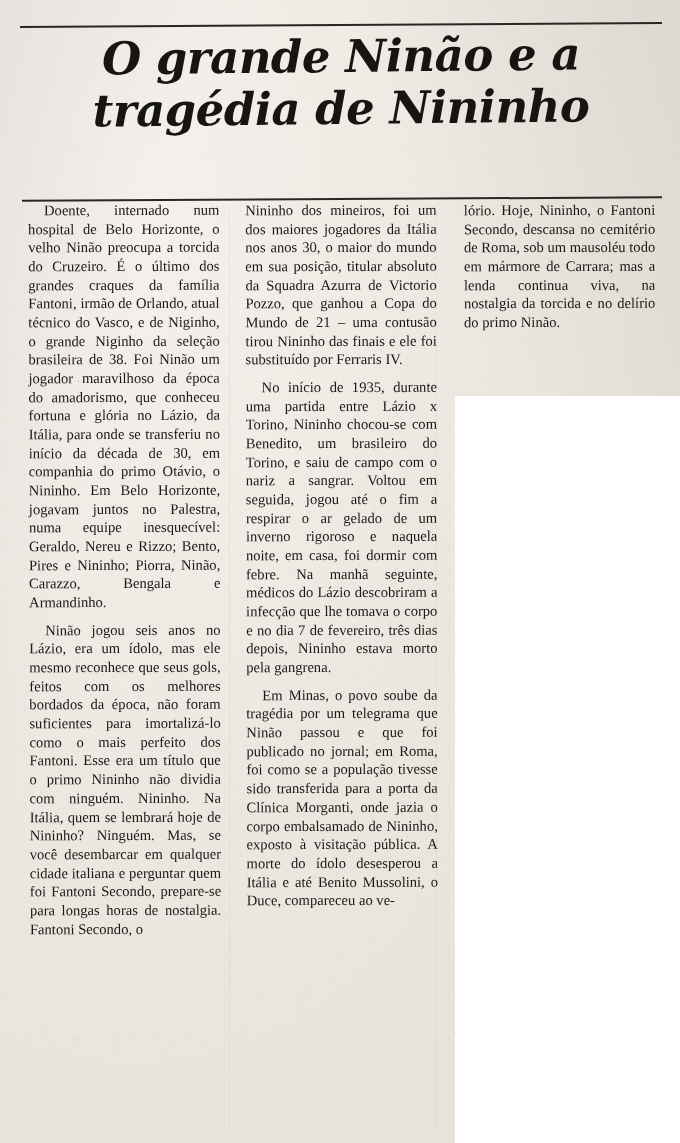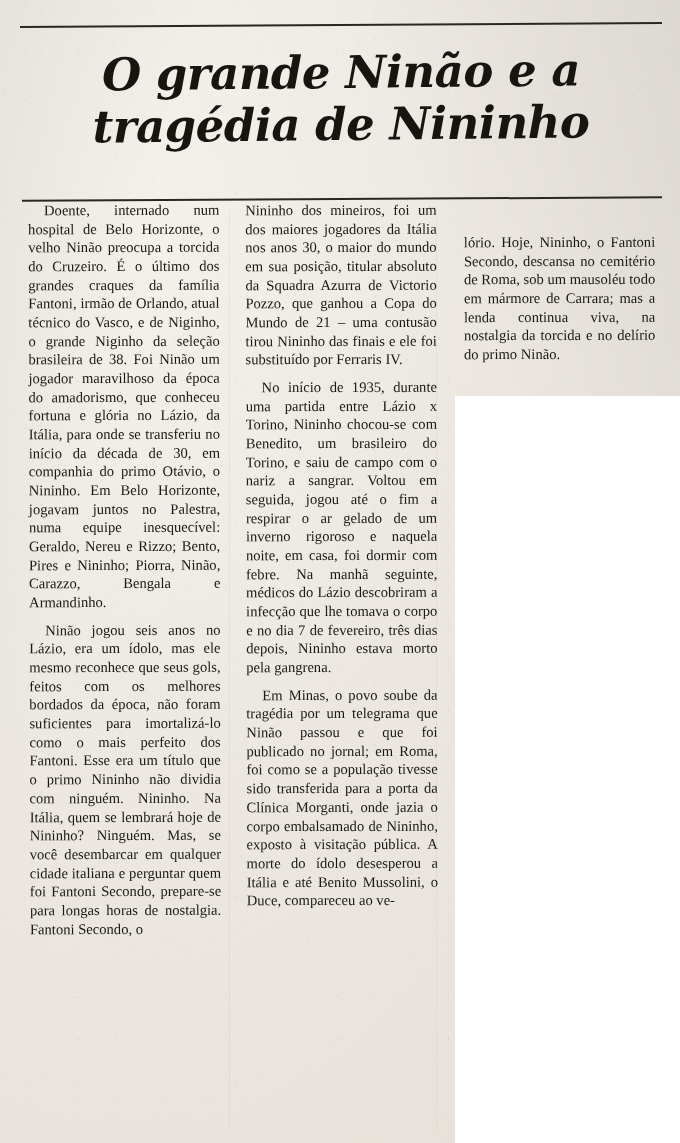--- a/index.html
+++ b/index.html
@@ -61,21 +61,21 @@
     top: 24px;
     width: 642px;
     height: 2px;
     background: #2a2722;
     transform: rotate(-0.35deg);
   }
 
   .headline-block {
     position: absolute;
     left: 28px;
-    top: 50px;
+    top: 34px;
     width: 626px;
     text-align: center;
   }
   .headline-line {
     font-family: "DejaVu Serif", "Liberation Serif", serif;
     font-weight: bold;
     font-style: italic;
     color: #17150f;
     letter-spacing: -0.5px;
     line-height: 1.02;
@@ -122,21 +122,21 @@
     font-size: 14.6px;
     line-height: 1.28;
     color: #1b1914;
     -webkit-font-smoothing: none;
   }
   .col p.no-indent { text-indent: 0; }
   .col-1 { transform: rotate(-0.15deg); }
   .col-2 { transform: rotate(-0.12deg); }
   .col-3 { transform: rotate(-0.1deg); }
 
-  .col-3 { height: 190px; overflow: hidden; margin-top: 32px; }
+  .col-3 { height: 190px; overflow: hidden; }
 
   
   .gutter {
     position: absolute;
     top: 210px;
     width: 1px;
     height: 920px;
     background: rgba(0,0,0,0.04);
   }
   .gutter-1 { left: 229px; }

